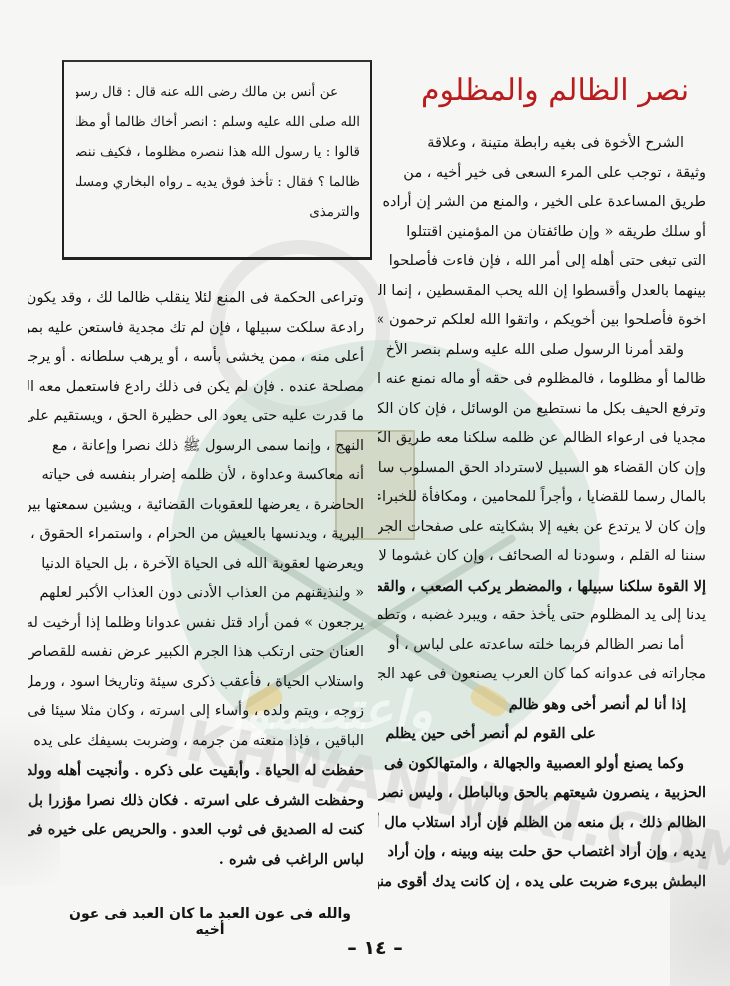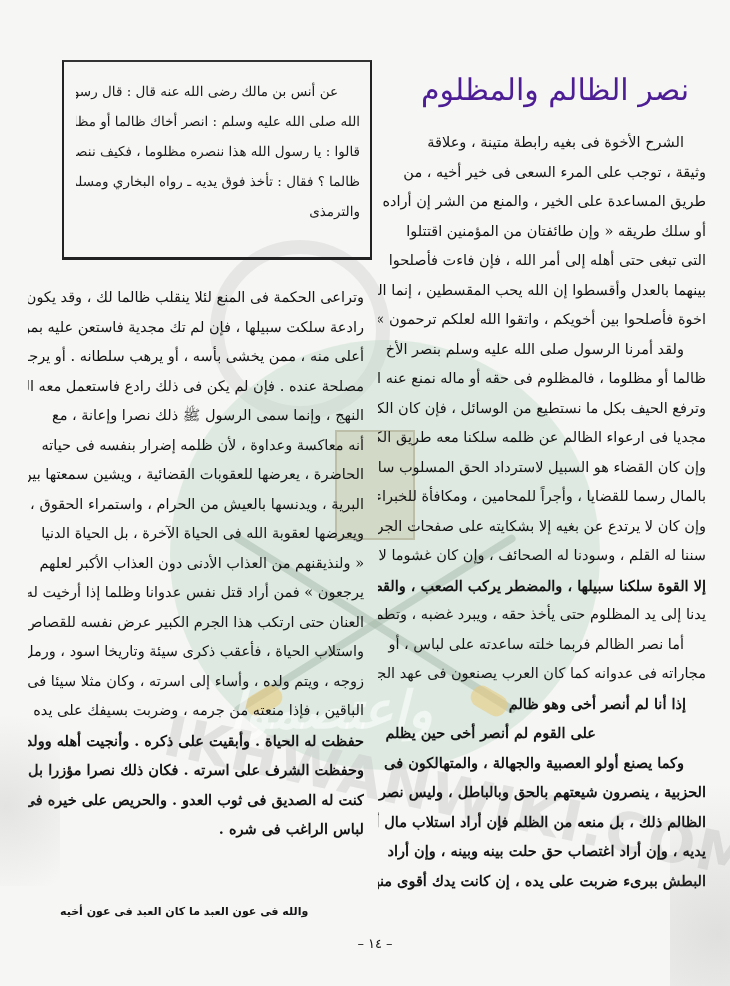--- a/index.html
+++ b/index.html
@@ -72,21 +72,21 @@
       direction: rtl;
     }
     .line { display: block; white-space: nowrap; overflow: hidden; }
     .col-right { left: 378px; top: 128px; width: 328px; }
     .col-left  { left: 28px;  top: 283px; width: 336px; }
 
     .title {
       position: absolute; left: 420px; top: 72px; width: 270px;
       text-align: center;
       font-family: "DejaVu Serif", serif;
-      font-size: 30px; font-weight: normal; color: #4c1d95;
+      font-size: 30px; font-weight: normal; color: #b91c1c;
       direction: rtl;
     }
 
     
     .hadith-box {
       position: absolute; left: 62px; top: 60px; width: 310px; height: 200px;
       border-top: 2px solid #333;
       border-left: 2px solid #222;
       border-right: 2px solid #222;
       border-bottom: 3px solid #222;
@@ -97,27 +97,27 @@
       font-size: 13.5px; line-height: 30px;
       text-align: justify; text-align-last: right; direction: rtl;
       color: #1a1a1a;
     }
 
     .indent { padding-right: 22px; }
     .verse1 { padding-right: 20px; }
     .verse2 { padding-right: 110px; }
     .closing {
       position: absolute; left: 60px; top: 905px; width: 300px;
-      text-align: left; font-family: "DejaVu Sans", sans-serif;
-      font-size: 11px; font-weight: bold; direction: rtl;
+      text-align: center; font-family: "DejaVu Sans", sans-serif;
+      font-size: 14px; font-weight: bold; direction: rtl;
     }
     .page-number {
       position: absolute; left: 340px; top: 936px; width: 70px;
       text-align: center; font-family: "DejaVu Sans", sans-serif;
-      font-size: 13px; font-weight: normal; direction: rtl;
+      font-size: 19px; font-weight: bold; direction: rtl;
     }
     .bold { font-weight: bold; }
     .speck {
       position: absolute; right: 0; bottom: 0; width: 60px; height: 260px;
       background: radial-gradient(circle at 80% 80%, rgba(120,120,120,0.18), rgba(0,0,0,0) 70%);
     }
     .speck2 {
       position: absolute; left: 0; bottom: 100px; width: 60px; height: 200px;
       background: radial-gradient(circle at 10% 60%, rgba(120,120,120,0.15), rgba(0,0,0,0) 70%);
     }
@@ -178,20 +178,21 @@
     <span class="line bold">الظالم ذلك ، بل منعه من الظلم فإن أراد استلاب مال أخذت</span>
     <span class="line bold">يديه ، وإن أراد اغتصاب حق حلت بينه وبينه ، وإن أراد</span>
     <span class="line bold">البطش ببرىء ضربت على يده ، إن كانت يدك أقوى منها ،</span>
   </div>
 
   <div class="col col-left">
     <span class="line">وتراعى الحكمة فى المنع لئلا ينقلب ظالما لك ، وقد يكون</span>
     <span class="line">رادعة سلكت سبيلها ، فإن لم تك مجدية فاستعن عليه بمن هو</span>
     <span class="line">أعلى منه ، ممن يخشى بأسه ، أو يرهب سلطانه . أو يرجو</span>
     <span class="line">مصلحة عنده . فإن لم يكن فى ذلك رادع فاستعمل معه القوة</span>
+    <span class="line">ما قدرت عليه حتى يعود الى حظيرة الحق ، ويستقيم على</span>
     <span class="line">النهج ، وإنما سمى الرسول ﷺ ذلك نصرا وإعانة ، مع</span>
     <span class="line">أنه معاكسة وعداوة ، لأن ظلمه إضرار بنفسه فى حياته</span>
     <span class="line">الحاضرة ، يعرضها للعقوبات القضائية ، ويشين سمعتها بين</span>
     <span class="line">البرية ، ويدنسها بالعيش من الحرام ، واستمراء الحقوق ،</span>
     <span class="line">ويعرضها لعقوبة الله فى الحياة الآخرة ، بل الحياة الدنيا</span>
     <span class="line">« ولنذيقنهم من العذاب الأدنى دون العذاب الأكبر لعلهم</span>
     <span class="line">يرجعون » فمن أراد قتل نفس عدوانا وظلما إذا أرخيت له</span>
     <span class="line">العنان حتى ارتكب هذا الجرم الكبير عرض نفسه للقصاص ،</span>
     <span class="line">واستلاب الحياة ، فأعقب ذكرى سيئة وتاريخا اسود ، ورمل</span>
     <span class="line">زوجه ، ويتم ولده ، وأساء إلى اسرته ، وكان مثلا سيئا فى</span>

